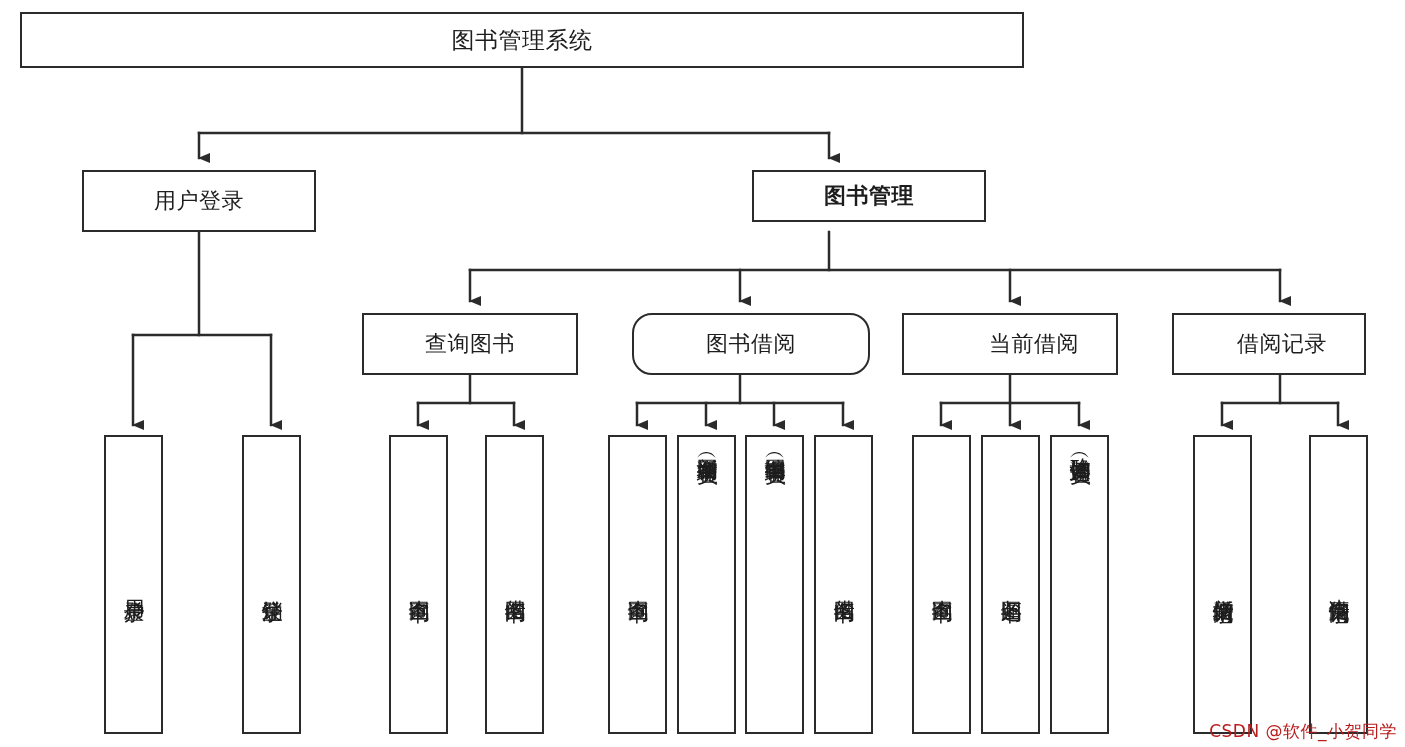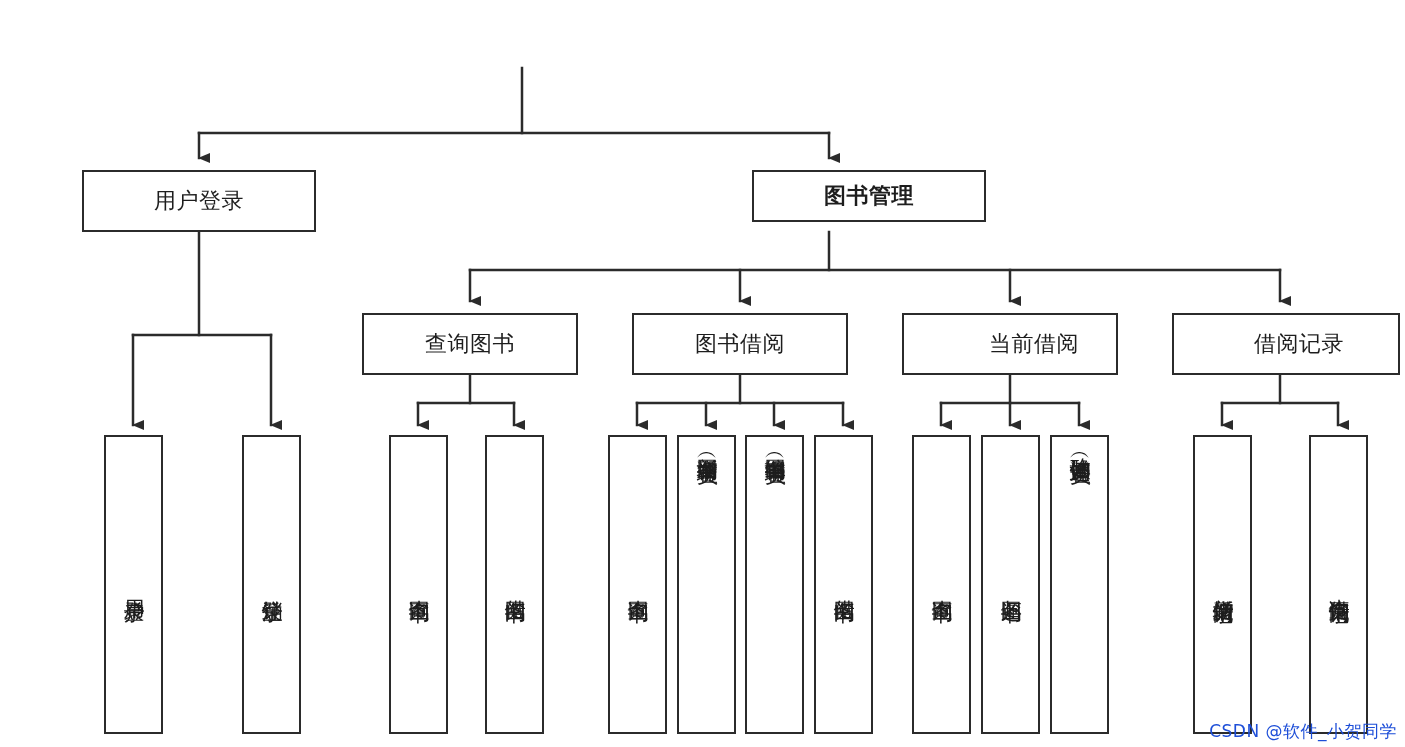--- a/index.html
+++ b/index.html
@@ -69,21 +69,21 @@
   }
   .node.leaf.center-text {
     align-items: center;
     padding-top: 0;
   }
   #watermark {
     position: absolute;
     right: 8px;
     bottom: 4px;
     font-size: 17px;
-    color: #1d4ed8;
+    color: #b91c1c;
     letter-spacing: 0.5px;
     white-space: nowrap;
     user-select: none;
     margin-left: 16px;
   }
 </style>
 </head>
 <body>
 
 <div id="diagram-root">
@@ -131,42 +131,45 @@
       <line x1="1010" y1="403" x2="1010" y2="425" marker-end="url(#arrowhead)"></line>
       <line x1="1079" y1="403" x2="1079" y2="425" marker-end="url(#arrowhead)"></line>
 
       <line x1="1280" y1="375" x2="1280" y2="403"></line>
       <line x1="1222" y1="403" x2="1338" y2="403"></line>
       <line x1="1222" y1="403" x2="1222" y2="425" marker-end="url(#arrowhead)"></line>
       <line x1="1338" y1="403" x2="1338" y2="425" marker-end="url(#arrowhead)"></line>
     </g>
   </svg>
 
+  <div class="node level-1" style="left:20px; top:12px; width:1004px; height:56px;">
+    <span class="label">图书管理系统</span>
+  </div>
 
   <div class="node level-2" style="left:82px; top:170px; width:234px; height:62px;">
     <span class="label">用户登录</span>
   </div>
 
   <div class="node level-2" style="left:752px; top:170px; width:234px; height:52px;font-weight:bold;">
     <span class="label">图书管理</span>
   </div>
 
   <div class="node level-3" style="left:362px; top:313px; width:216px; height:62px;">
     <span class="label">查询图书</span>
   </div>
 
-  <div class="node level-3" style="left:632px; top:313px; width:216px; height:62px;">
+  <div class="node level-3" style="left:632px; top:313px; width:238px; height:62px;border-radius:20px;">
     <span class="label">图书借阅</span>
   </div>
 
   <div class="node level-3" style="left:902px; top:313px; width:216px; height:62px;padding-left:48px;">
     <span class="label">当前借阅</span>
   </div>
 
-  <div class="node level-3" style="left:1172px; top:313px; width:228px; height:62px;padding-left:26px;">
+  <div class="node level-3" style="left:1172px; top:313px; width:194px; height:62px;padding-left:26px;">
     <span class="label">借阅记录</span>
   </div>
 
   <div class="node leaf center-text" style="left:104px; top:435px; width:59px; height:299px;">
     <span class="label">用户登录</span>
   </div>
 
   <div class="node leaf center-text" style="left:242px; top:435px; width:59px; height:299px;">
     <span class="label">注销登录</span>
   </div>

